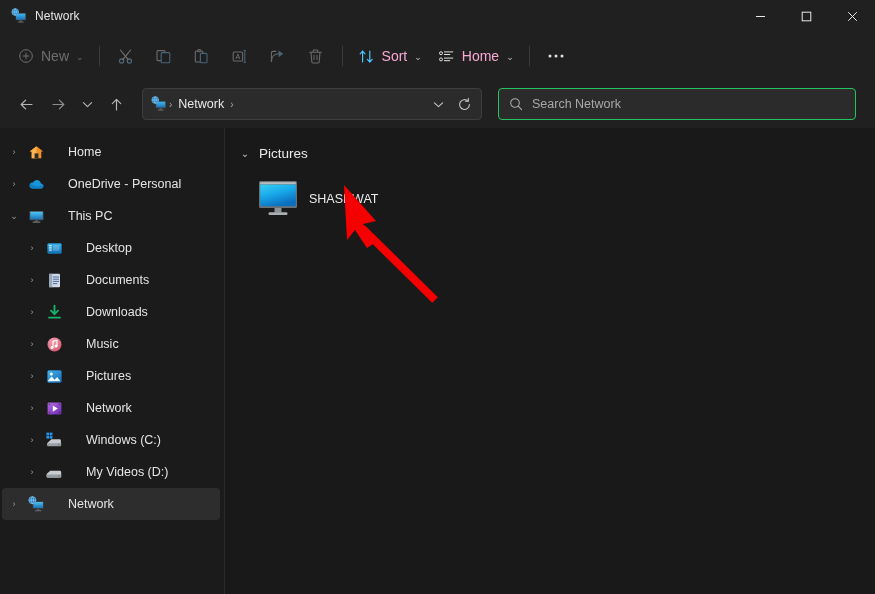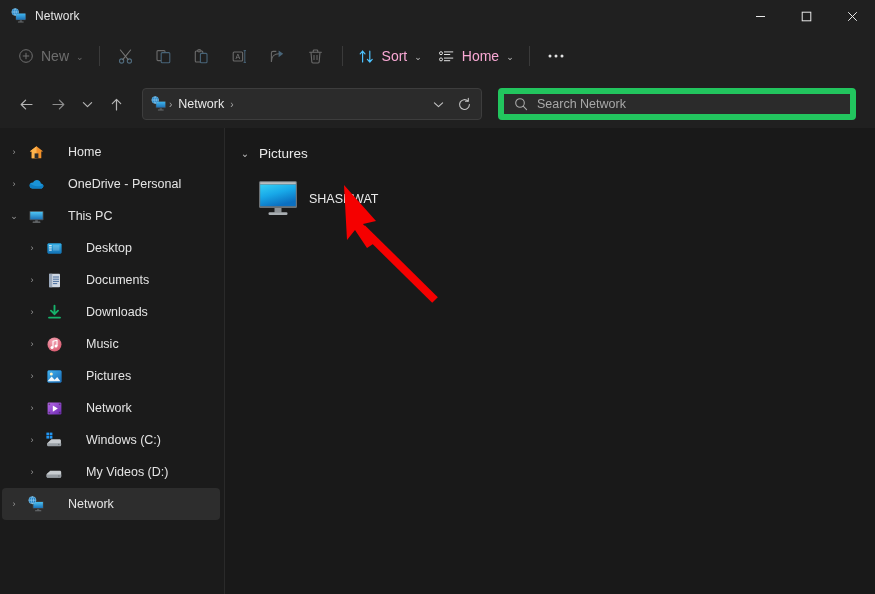--- a/index.html
+++ b/index.html
@@ -68,21 +68,21 @@
   }
   .crumbs { flex: 1; display: flex; align-items: center; gap: 4px; overflow: hidden; }
   .crumb-text { font-size: 12.5px; color: #e8e8e8; white-space: nowrap; }
   .crumb-sep { font-size: 10px; color: #a5a5a5; padding: 0 2px; }
   .addr-btn {
     width: 26px; height: 26px; display: flex; align-items: center; justify-content: center;
     color: #c3c3c3; border-radius: 3px; cursor: default;
   }
   .searchbox {
     flex: 0 0 358px; height: 32px; margin-left: 16px;
-    background: #2b2b2b; border: 6px solid #22c55e; border-radius: 4px;
+    background: #2b2b2b; border: 1px solid #22c55e; border-radius: 4px;
     display: flex; align-items: center; gap: 9px; padding: 0 10px;
   }
   .search-ph { font-size: 12.5px; color: #a8a8a8; }
 
   
   .body { flex: 1; display: flex; min-height: 0; background: #191919; }
 
   
   .sidebar {
     width: 225px; flex: 0 0 225px;

